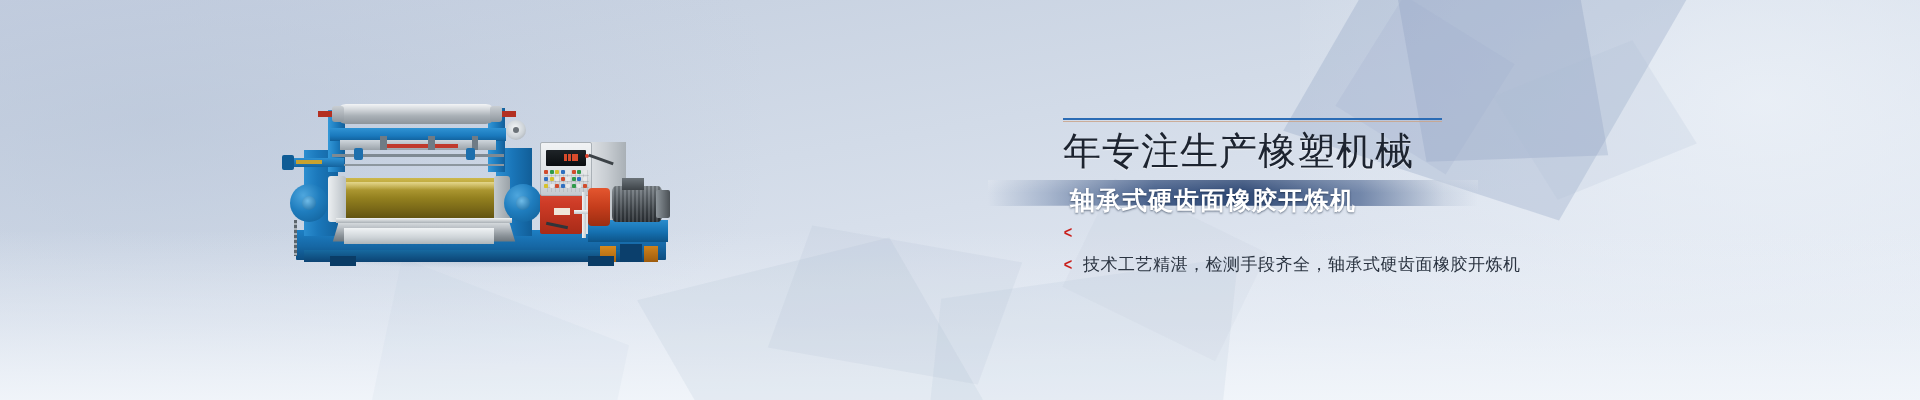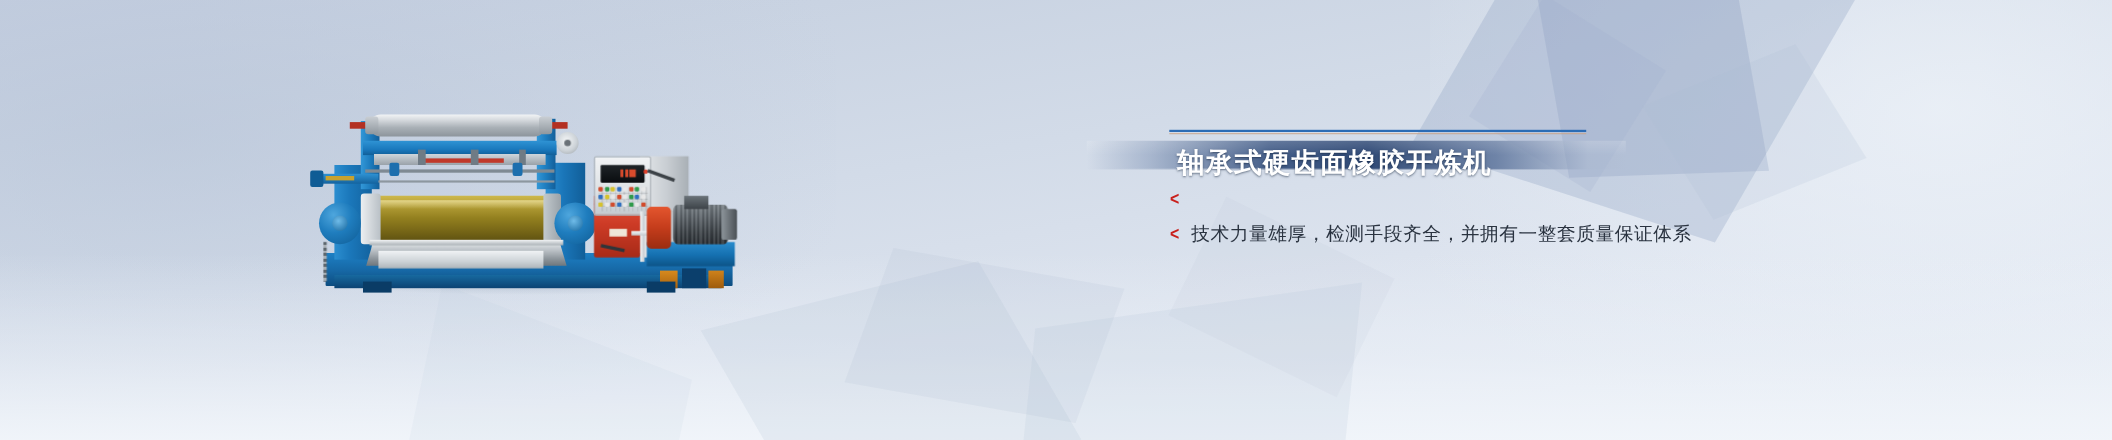--- a/index.html
+++ b/index.html
@@ -550,29 +550,30 @@
     <div class="m m-motor-end"></div>
   </div>
 
   <div class="text-block">
 
     <div class="rule">
       <div class="rule-blue"></div>
       <div class="rule-tan"></div>
     </div>
 
+    <div class="headline">年专注生产橡塑机械</div>
 
     <div class="subtitle-bar">
       <div class="subtitle-text">轴承式硬齿面橡胶开炼机</div>
     </div>
 
     <ul class="bullets">
       <li class="bullet">
         <span class="bullet-marker">&lt;</span>
       </li>
       <li class="bullet">
         <span class="bullet-marker">&lt;</span>
-        <span class="bullet-text">技术力量雄厚，检测手段齐全，并拥有一整套质量保证体系</span>
+        <span class="bullet-text">技术工艺精湛，检测手段齐全，轴承式硬齿面橡胶开炼机</span>
       </li>
     </ul>
 
   </div>
 </div>
 
 </body></html>

